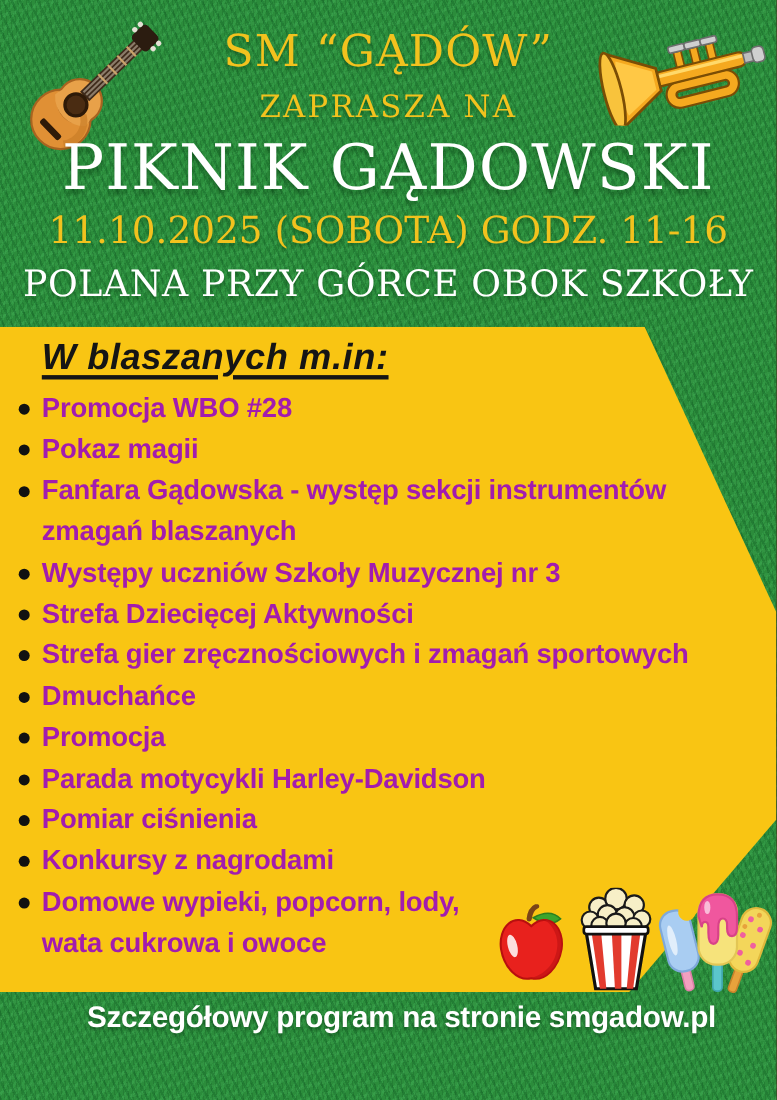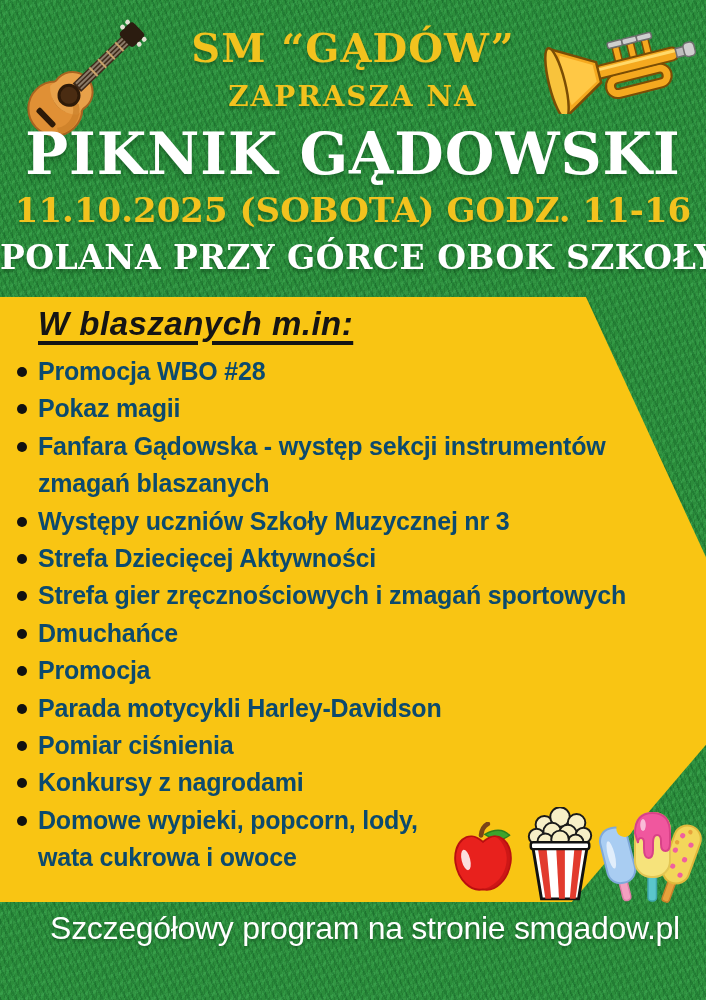--- a/index.html
+++ b/index.html
@@ -6,21 +6,21 @@
   .poster{
     position:relative;width:706px;height:1000px;overflow:hidden;
     background-color:#2b8c3b;
     background-image:
       repeating-linear-gradient(63deg, rgba(15,90,35,.30) 0 2px, rgba(15,90,35,0) 2px 7px),
       repeating-linear-gradient(-58deg, rgba(70,190,95,.24) 0 2px, rgba(70,190,95,0) 2px 6px),
       repeating-linear-gradient(84deg, rgba(10,70,25,.20) 0 1px, rgba(10,70,25,0) 1px 4px),
       repeating-linear-gradient(-15deg, rgba(95,205,115,.12) 0 3px, rgba(95,205,115,0) 3px 11px);
     font-family:"Liberation Sans",sans-serif;
   }
-  .slab{font-family:"DejaVu Serif",serif;font-weight:bold;}
+  .slab{font-family:"DejaVu Serif",serif;font-weight:normal;}
   .center-line{position:absolute;left:0;right:0;text-align:center;white-space:nowrap;}
   .org{top:24px;font-size:40px;color:#f2c21e;letter-spacing:1px;text-shadow:0 3px 3px rgba(0,40,10,.35);}
   .invite{top:80px;font-size:28px;color:#f2c21e;letter-spacing:2px;text-shadow:0 3px 3px rgba(0,40,10,.35);}
   .title{top:120px;font-size:57px;color:#ffffff;letter-spacing:1px;margin:0;text-shadow:0 4px 4px rgba(0,40,10,.35);}
   .date{top:190px;font-size:34px;color:#f2c21e;text-shadow:0 3px 3px rgba(0,40,10,.35);}
   .loc{top:238px;font-size:33px;color:#ffffff;letter-spacing:.5px;text-shadow:0 3px 3px rgba(0,40,10,.35);}
 
   .guitar-wrap{position:absolute;left:12px;top:6px;width:150px;height:145px;}
   .trumpet-wrap{position:absolute;right:2px;top:20px;width:164px;height:94px;}
 
@@ -35,33 +35,33 @@
     font-size:33px;font-weight:bold;font-style:italic;color:#151515;
     text-decoration:underline;text-decoration-thickness:4px;text-underline-offset:6px;
     letter-spacing:.5px;
   }
   .panel ul{
     list-style:none;margin:0;padding:0;
     position:absolute;left:38px;top:56px;width:660px;
   }
   .panel li{
     position:relative;
-    font-size:25px;font-weight:bold;color:#0c4a6e;
+    font-size:25px;font-weight:bold;color:#a21caf;
     line-height:37.4px;white-space:pre-line;letter-spacing:-0.2px;
   }
   .panel li::before{
     content:"";position:absolute;left:-21px;top:14px;
     width:10px;height:10px;border-radius:50%;background:#111;
   }
   .fruit{position:absolute;z-index:3;}
   .apple-wrap{left:449px;top:822px;width:68px;height:74px;}
   .popcorn-wrap{left:521px;top:807px;width:78px;height:95px;}
   .icecream-wrap{left:592px;top:801px;width:114px;height:112px;}
 
-  .footer-main{top:910px;font-size:32px;font-weight:normal;color:#ffffff;letter-spacing:-0.3px;text-shadow:0 2px 3px rgba(0,40,10,.4);padding-left:24px;}
+  .footer-main{top:910px;font-size:27px;font-weight:bold;color:#ffffff;letter-spacing:-0.3px;text-shadow:0 2px 3px rgba(0,40,10,.4);padding-left:24px;}
   .footer-note{top:953px;font-size:22px;font-weight:bold;color:#ffffff;letter-spacing:-0.3px;text-shadow:0 2px 3px rgba(0,40,10,.4);}
 </style>
 </head>
 <body>
 
 <div class="poster">
 
   <span class="guitar-wrap">
     <svg width="150" height="145" viewBox="0 0 150 145" xmlns="http://www.w3.org/2000/svg">
       <g transform="rotate(46 75 72)">

